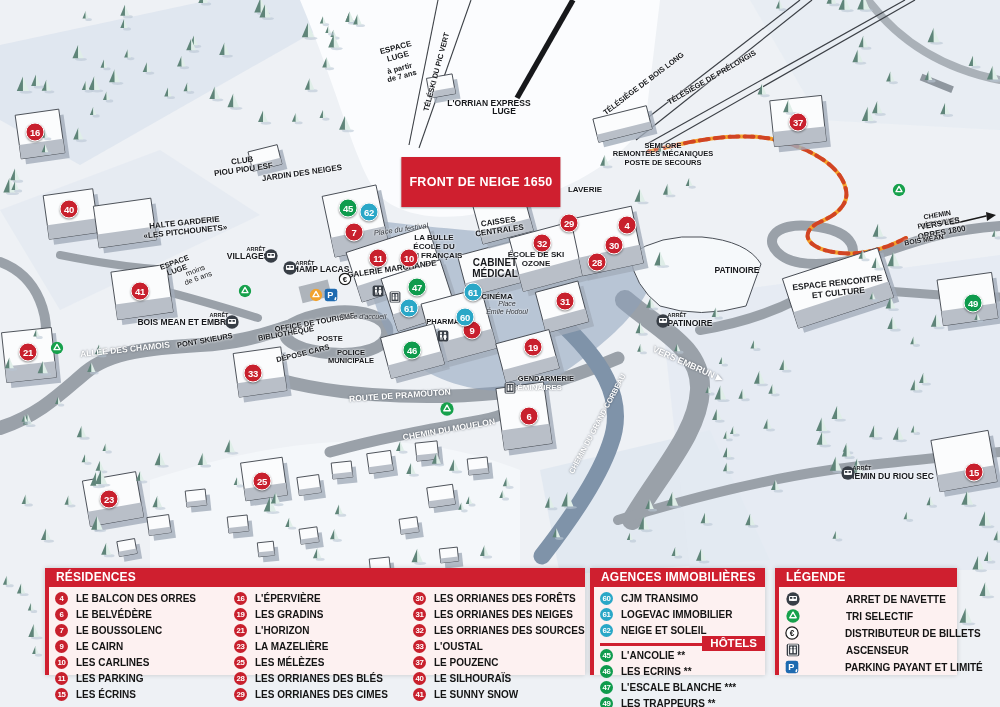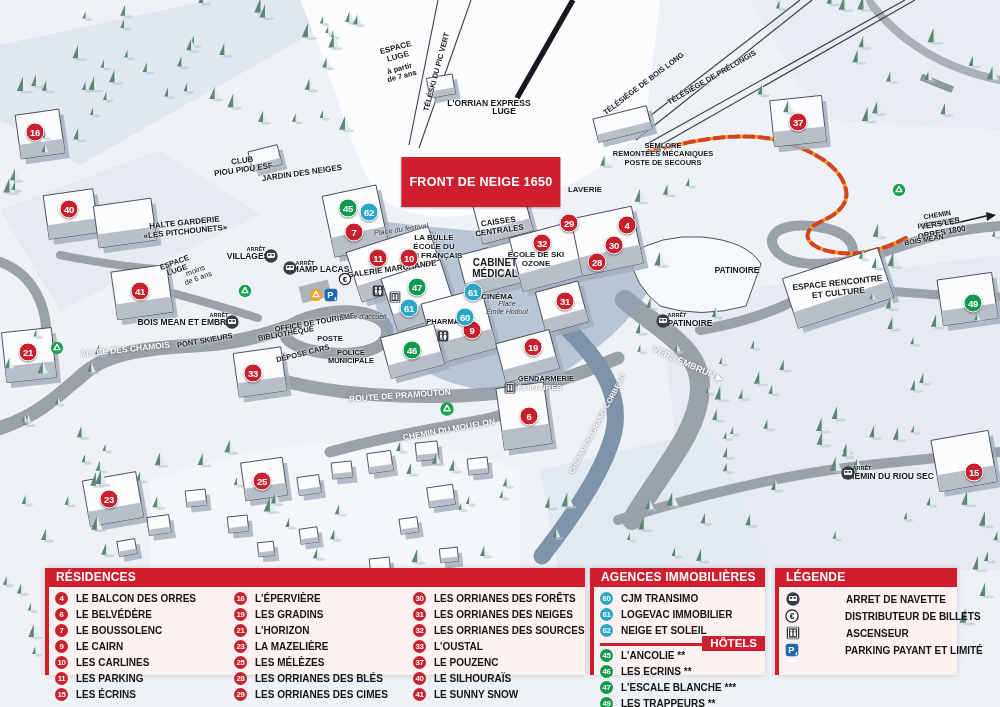--- a/index.html
+++ b/index.html
@@ -1209,20 +1209,29 @@
             <rect x="0.6" y="-2.3" width="2.7" height="2.1" fill="#383e46"></rect>
             <circle cx="-2.4" cy="2.9" r="1" fill="#383e46"></circle>
             <circle cx="2.4" cy="2.9" r="1" fill="#383e46"></circle>
           </svg>
         </div>
         <div class="llab">ARRET DE NAVETTE</div>
       </div>
       <div class="legrow">
         <div class="icobox">
           <svg width="14" height="14" viewBox="-8 -8 16 16" xmlns="http://www.w3.org/2000/svg">
+            <circle r="7.6" fill="#17a14c"></circle>
+            <path d="M0,-4.4 L3.7,2 L-3.7,2 Z" fill="none" stroke="#fff" stroke-width="1.6" stroke-linejoin="round"></path>
+          </svg>
+        </div>
+        <div class="llab">TRI SELECTIF</div>
+      </div>
+      <div class="legrow">
+        <div class="icobox">
+          <svg width="14" height="14" viewBox="-8 -8 16 16" xmlns="http://www.w3.org/2000/svg">
             <circle r="7" fill="#fff" stroke="#1b1b1b" stroke-width="1.4"></circle>
             <text y="3.4" text-anchor="middle" font-size="9.5" font-weight="bold" fill="#111" font-family="Liberation Sans,DejaVu Sans,sans-serif">€</text>
           </svg>
         </div>
         <div class="llab">DISTRIBUTEUR DE BILLETS</div>
       </div>
       <div class="legrow">
         <div class="icobox">
           <svg width="14" height="14" viewBox="-8 -8 16 16" xmlns="http://www.w3.org/2000/svg">
             <rect x="-7.2" y="-7.2" width="14.4" height="14.4" rx="2" fill="#383e46"></rect>

